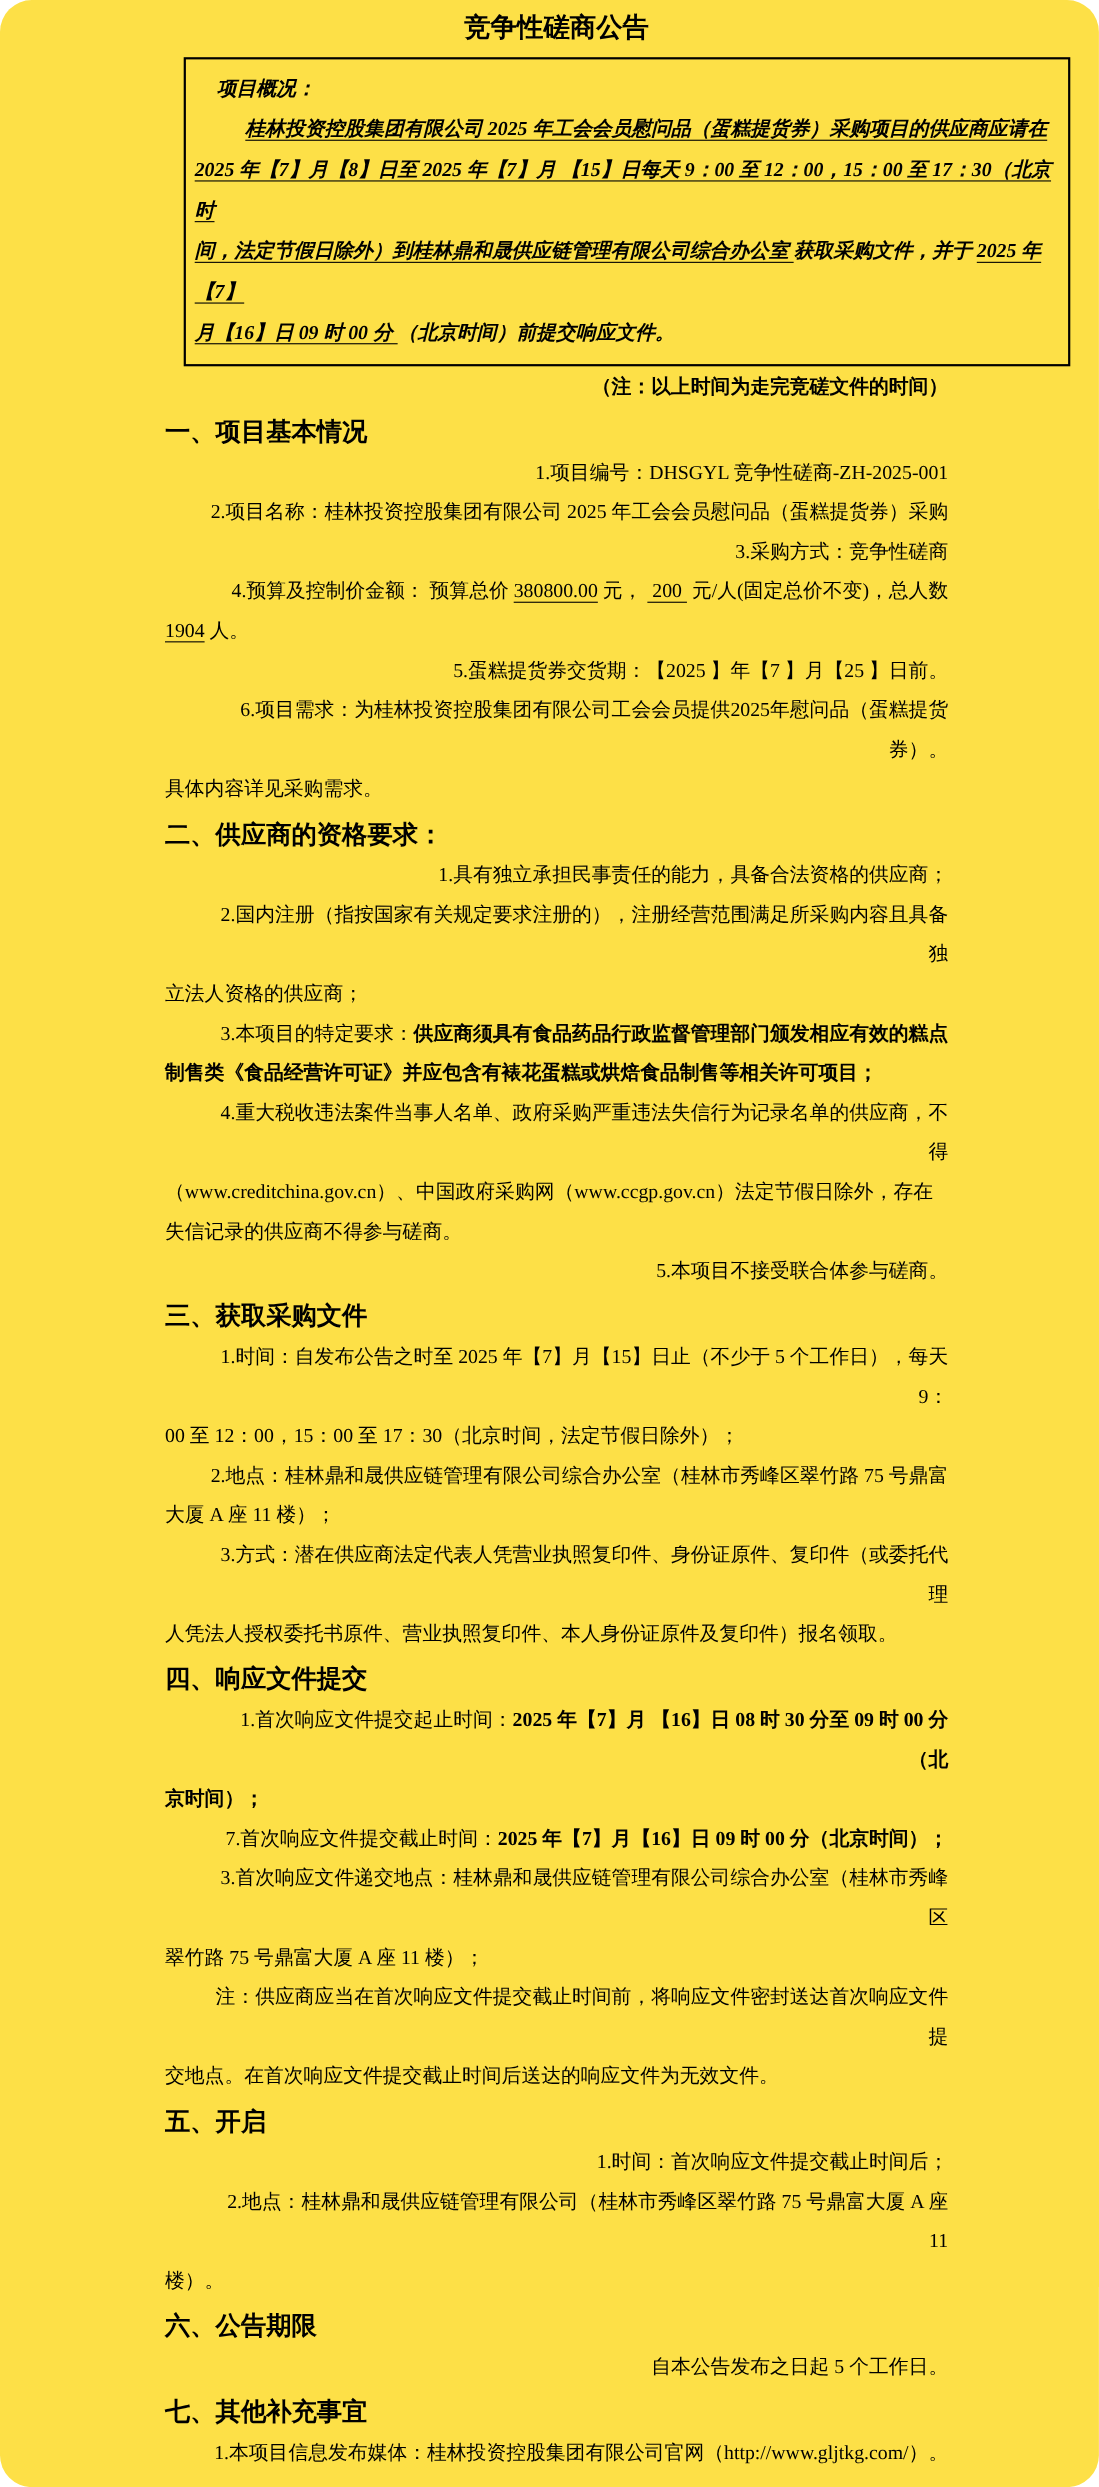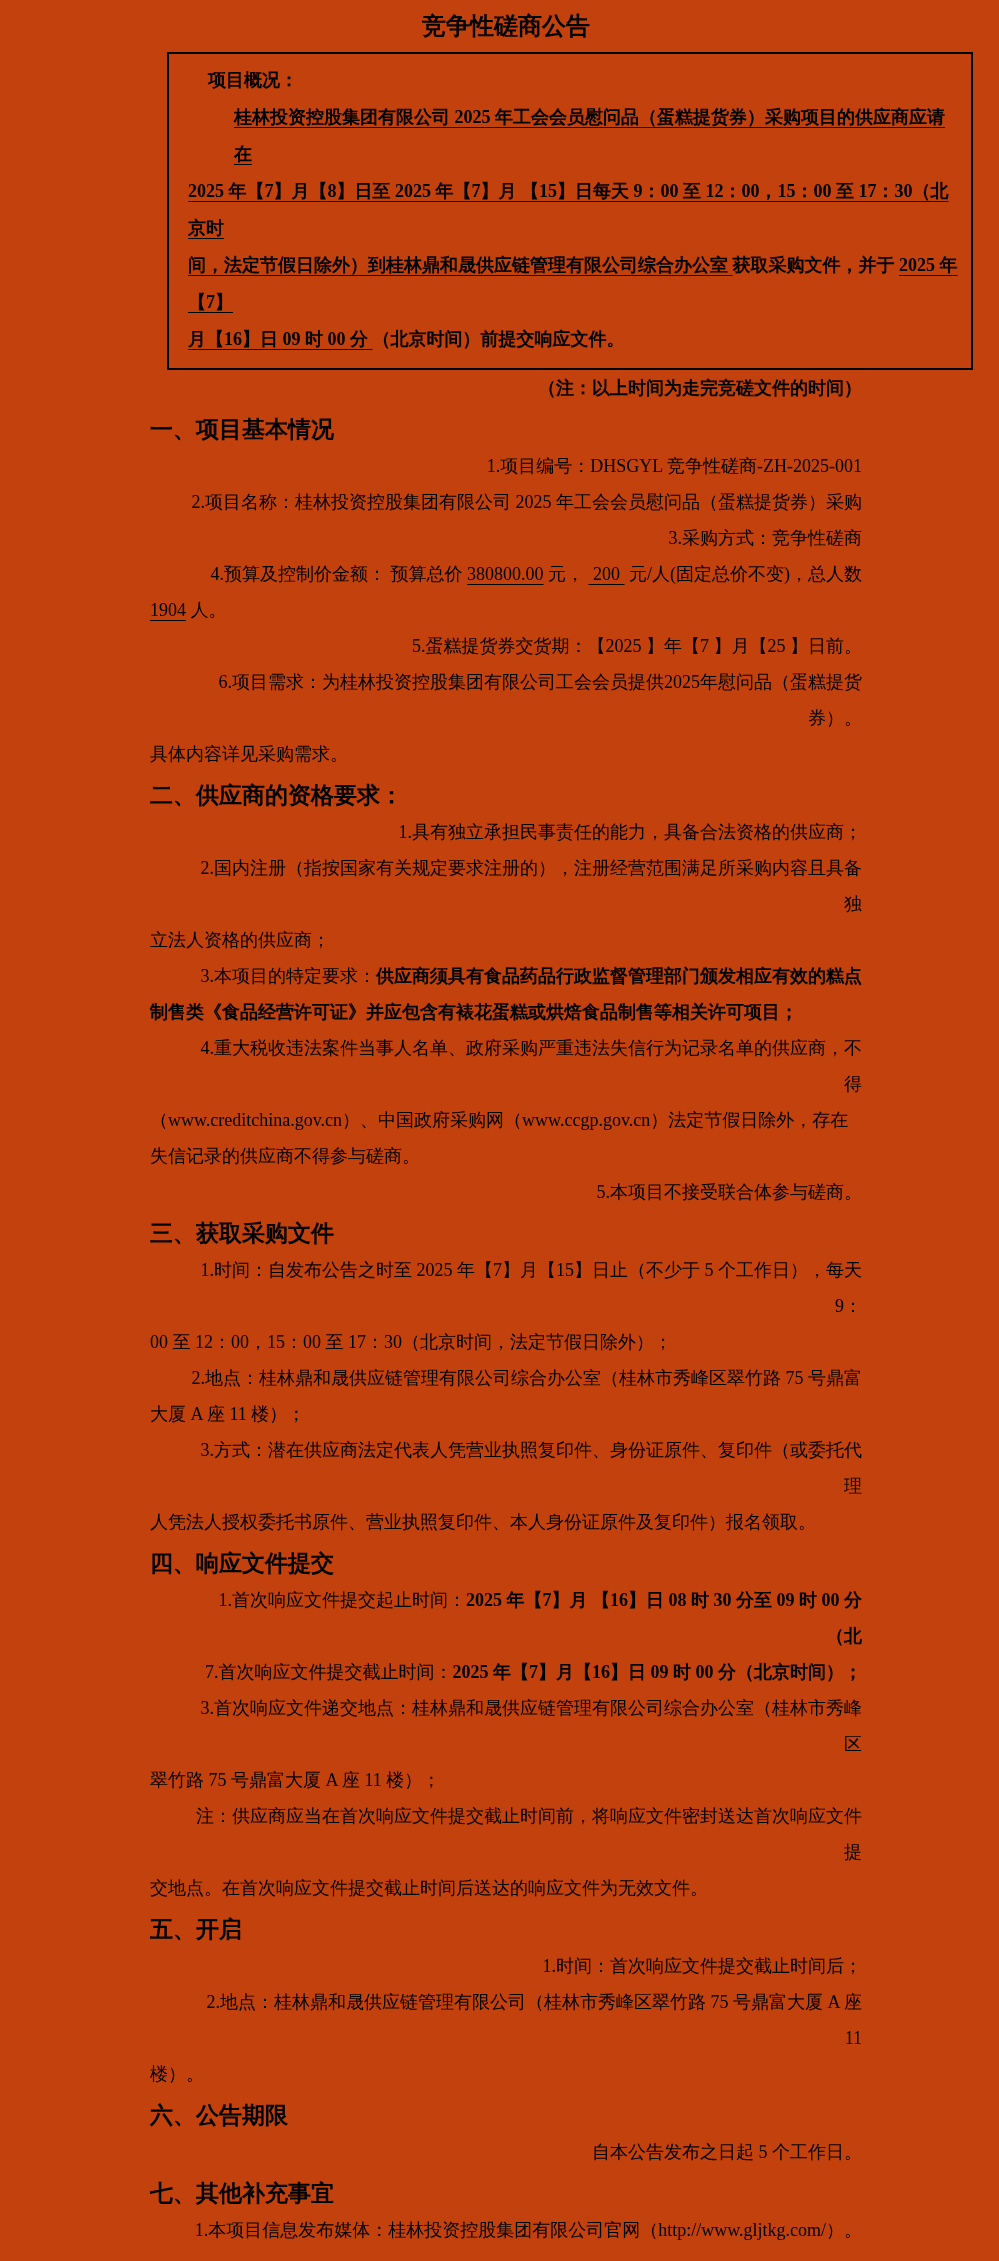--- a/index.html
+++ b/index.html
@@ -1,28 +1,28 @@
 <!DOCTYPE html>
 <html><head>
 <meta charset="utf-8">
 <style>
   html,body{margin:0;padding:0;background:#ffffff;}
   .page{
-    width:999px;height:2261px;background:#c2410c;color:#000;
+    width:999px;height:2261px;background:#fde047;color:#000;
     font-family:"Liberation Serif","DejaVu Serif",serif;
-    font-size:18px;position:relative;overflow:hidden;
+    font-size:18px;position:relative;overflow:hidden;border-radius:29px;
   }
   .content{padding:0 137px 0 150px;}
   .doc-title{
     text-align:center;font-weight:bold;font-size:24px;
     padding-top:8px;line-height:36px;
   }
   .ovbox{
     margin-top:8px;margin-left:17px;width:806px;box-sizing:border-box;
-    border:2px solid #000;padding:8px 12px 10px 19px;
+    border:2px solid #000;padding:8px 12px 10px 8px;font-style:italic;
   }
   .ln{line-height:36px;white-space:pre-wrap;}
   .ovbox .ln{line-height:37px;}
   .b1{padding-left:20px;}
   .b2{padding-left:46px;}
   .p{padding-left:40px;text-align:right;}
   .cont{padding-left:0;}
   .note{padding-left:20px;font-weight:bold;text-align:right;}
   .sec{font-weight:bold;font-size:23px;margin-top:6px;}
   .b{font-weight:bold;}
@@ -64,20 +64,21 @@
         <div class="ln p"><span>5.本项目不接受联合体参与磋商。</span></div>
         <div class="ln sec"><span>三、获取采购文件</span></div>
         <div class="ln p"><span>1.时间：自发布公告之时至 2025 年【7】月【15】日止（不少于 5 个工作日），每天 9：</span></div>
         <div class="ln cont"><span>00 至 12：00，15：00 至 17：30（北京时间，法定节假日除外）；</span></div>
         <div class="ln p"><span>2.地点：桂林鼎和晟供应链管理有限公司综合办公室（桂林市秀峰区翠竹路 75 号鼎富</span></div>
         <div class="ln cont"><span>大厦 A 座 11 楼）；</span></div>
         <div class="ln p"><span>3.方式：潜在供应商法定代表人凭营业执照复印件、身份证原件、复印件（或委托代理</span></div>
         <div class="ln cont"><span>人凭法人授权委托书原件、营业执照复印件、本人身份证原件及复印件）报名领取。</span></div>
         <div class="ln sec"><span>四、响应文件提交</span></div>
         <div class="ln p"><span>1.首次响应文件提交起止时间：</span><span class="b">2025 年【7】月 【16】日 08 时 30 分至 09 时 00 分（北</span></div>
+        <div class="ln cont"><span class="b">京时间）；</span></div>
         <div class="ln p"><span>7.首次响应文件提交截止时间：</span><span class="b">2025 年【7】月【16】日 09 时 00 分（北京时间）；</span></div>
         <div class="ln p"><span>3.首次响应文件递交地点：桂林鼎和晟供应链管理有限公司综合办公室（桂林市秀峰区</span></div>
         <div class="ln cont"><span>翠竹路 75 号鼎富大厦 A 座 11 楼）；</span></div>
         <div class="ln p"><span>注：供应商应当在首次响应文件提交截止时间前，将响应文件密封送达首次响应文件提</span></div>
         <div class="ln cont"><span>交地点。在首次响应文件提交截止时间后送达的响应文件为无效文件。</span></div>
         <div class="ln sec"><span>五、开启</span></div>
         <div class="ln p"><span>1.时间：首次响应文件提交截止时间后；</span></div>
         <div class="ln p"><span>2.地点：桂林鼎和晟供应链管理有限公司（桂林市秀峰区翠竹路 75 号鼎富大厦 A 座 11</span></div>
         <div class="ln cont"><span>楼）。</span></div>
         <div class="ln sec"><span>六、公告期限</span></div>

